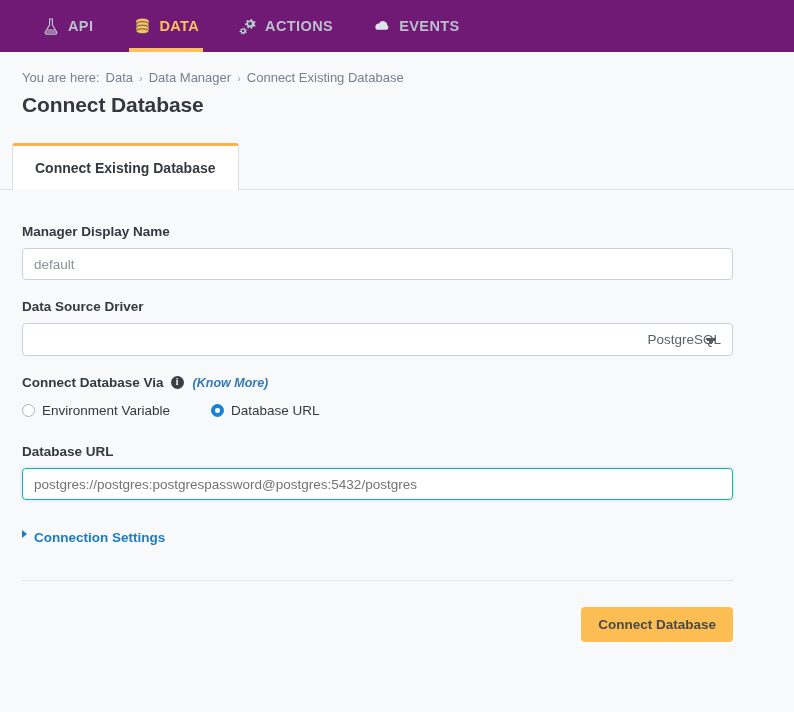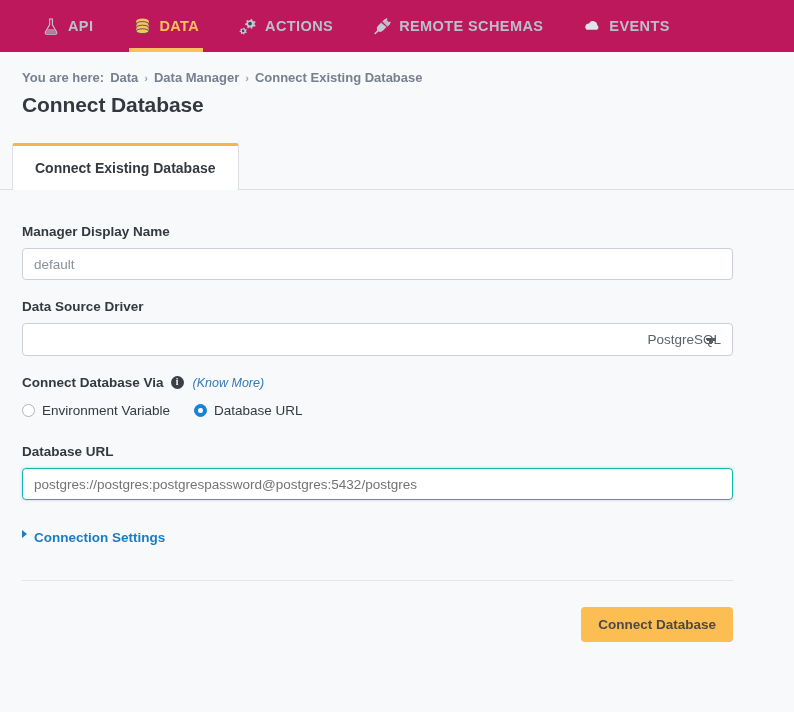--- a/index.html
+++ b/index.html
@@ -7,21 +7,21 @@
     margin: 0; padding: 0;
     width: 794px; height: 712px;
     background: #f8f9fb;
     font-family: "Liberation Sans", "DejaVu Sans", sans-serif;
     overflow: hidden;
   }
 
   
   .topnav {
     height: 52px;
-    background: #be185d;
+    background: #701a75;
     display: flex;
     align-items: stretch;
     padding-left: 22px;
     position: relative;
   }
   .nav-item {
     display: flex;
     align-items: center;
     gap: 8px;
     padding: 0 20px;
@@ -46,21 +46,20 @@
 
   
   .crumbs {
     padding: 18px 22px 0 22px;
     font-size: 13px;
     color: #76808f;
     display: flex;
     align-items: center;
     gap: 6px;
     white-space: nowrap;
-    font-weight: bold;
   }
   .crumbs .sep { color: #9aa3b0; font-size: 11px; }
   .crumbs .crumb { cursor: pointer; }
   .crumbs .crumb.last { cursor: default; }
   .page-title {
     padding: 8px 22px 0 22px;
     font-size: 21px;
     font-weight: bold;
     color: #33393f;
     letter-spacing: -0.1px;
@@ -147,30 +146,30 @@
     font-weight: bold;
     display: inline-flex;
     align-items: center;
     justify-content: center;
     font-family: "Liberation Serif", serif;
     line-height: 1;
   }
   .know-more {
     color: #337ab7;
     font-style: italic;
-    font-weight: normal;
+    font-weight: bold;
     font-size: 12.5px;
     cursor: pointer;
     margin-left: 2px;
   }
 
   .radios {
     display: flex;
     align-items: center;
-    gap: 0;
+    gap: 17px;
     margin-top: 13px;
   }
   .radio-opt {
     display: flex;
     align-items: center;
     gap: 7px;
     margin-right: 24px;
     font-size: 13.5px;
     color: #33393f;
     cursor: pointer;
@@ -272,32 +271,20 @@
           <path d="M11.4 2.3l.5-1.4 1.4.3.1 1.5c.4.1.8.4 1.1.7l1.4-.5.7 1.3-1.1 1c.1.4.1.8 0 1.2l1.1 1-.7 1.3-1.4-.5c-.3.3-.7.6-1.1.7l-.1 1.5-1.4.3-.5-1.4c-.4 0-.8 0-1.2-.1l-.9 1.2-1.2-.8.4-1.4c-.3-.3-.5-.6-.7-1L6.2 7l-.2-1.4 1.5-.3c.1-.4.3-.8.5-1.1l-.8-1.3 1-1 1.3.8c.3-.2.7-.4 1.1-.5z"></path>
           <circle cx="11" cy="5.6" r="1.9" fill="#444a58"></circle>
           <path d="M4.3 10.6l.4-1 1 .3v1c.3.1.5.3.7.5l1-.3.4.9-.8.7c.1.3.1.5 0 .8l.8.7-.5.9-1-.3c-.2.2-.5.4-.8.5l-.1 1-1 .2-.3-1c-.3 0-.5 0-.8-.1l-.6.8-.8-.6.3-1c-.2-.2-.4-.4-.5-.7l-1 .1-.2-1 1-.2c.1-.3.2-.5.4-.8l-.6-.9.7-.7.9.6c.2-.2.5-.3.7-.4z"></path>
           <circle cx="4.1" cy="12.9" r="1.3" fill="#444a58"></circle>
         </g>
       </svg>
     </span>
     <span>ACTIONS</span>
   </div>
 
-  <div class="nav-item">
-    <span class="nav-ico">
-      <svg width="17" height="17" viewBox="0 0 17 17">
-        <g fill="#c2c9d4">
-          <path d="M10.6 1.2L8.3 3.5l5.2 5.2 2.3-2.3c.4-.4.4-1 0-1.4l-3.8-3.8c-.4-.4-1-.4-1.4 0z" opacity=".9"></path>
-          <path d="M7.6 4.2L3.9 7.9c-1.2 1.2-1.4 3-.6 4.4l-2.7 2.7c-.3.3-.3.8 0 1.1.3.3.8.3 1.1 0l2.7-2.7c1.4.8 3.2.6 4.4-.6l3.7-3.7-5.9-4.9z"></path>
-          <path d="M12.6 0l1 1-2.4 2.4-1-1zM15.9 3.4l1 1-2.4 2.4-1-1z"></path>
-        </g>
-      </svg>
-    </span>
-    <span>REMOTE SCHEMAS</span>
-  </div>
 
   <div class="nav-item">
     <span class="nav-ico">
       <svg width="19" height="14" viewBox="0 0 19 14">
         <path d="M15.1 6.1A4.6 4.6 0 0 0 6.4 4.4 3.7 3.7 0 0 0 3.8 11h11a2.9 2.9 0 0 0 .3-4.9z" fill="#dfe4ea"></path>
       </svg>
     </span>
     <span>EVENTS</span>
   </div>
 </div>

